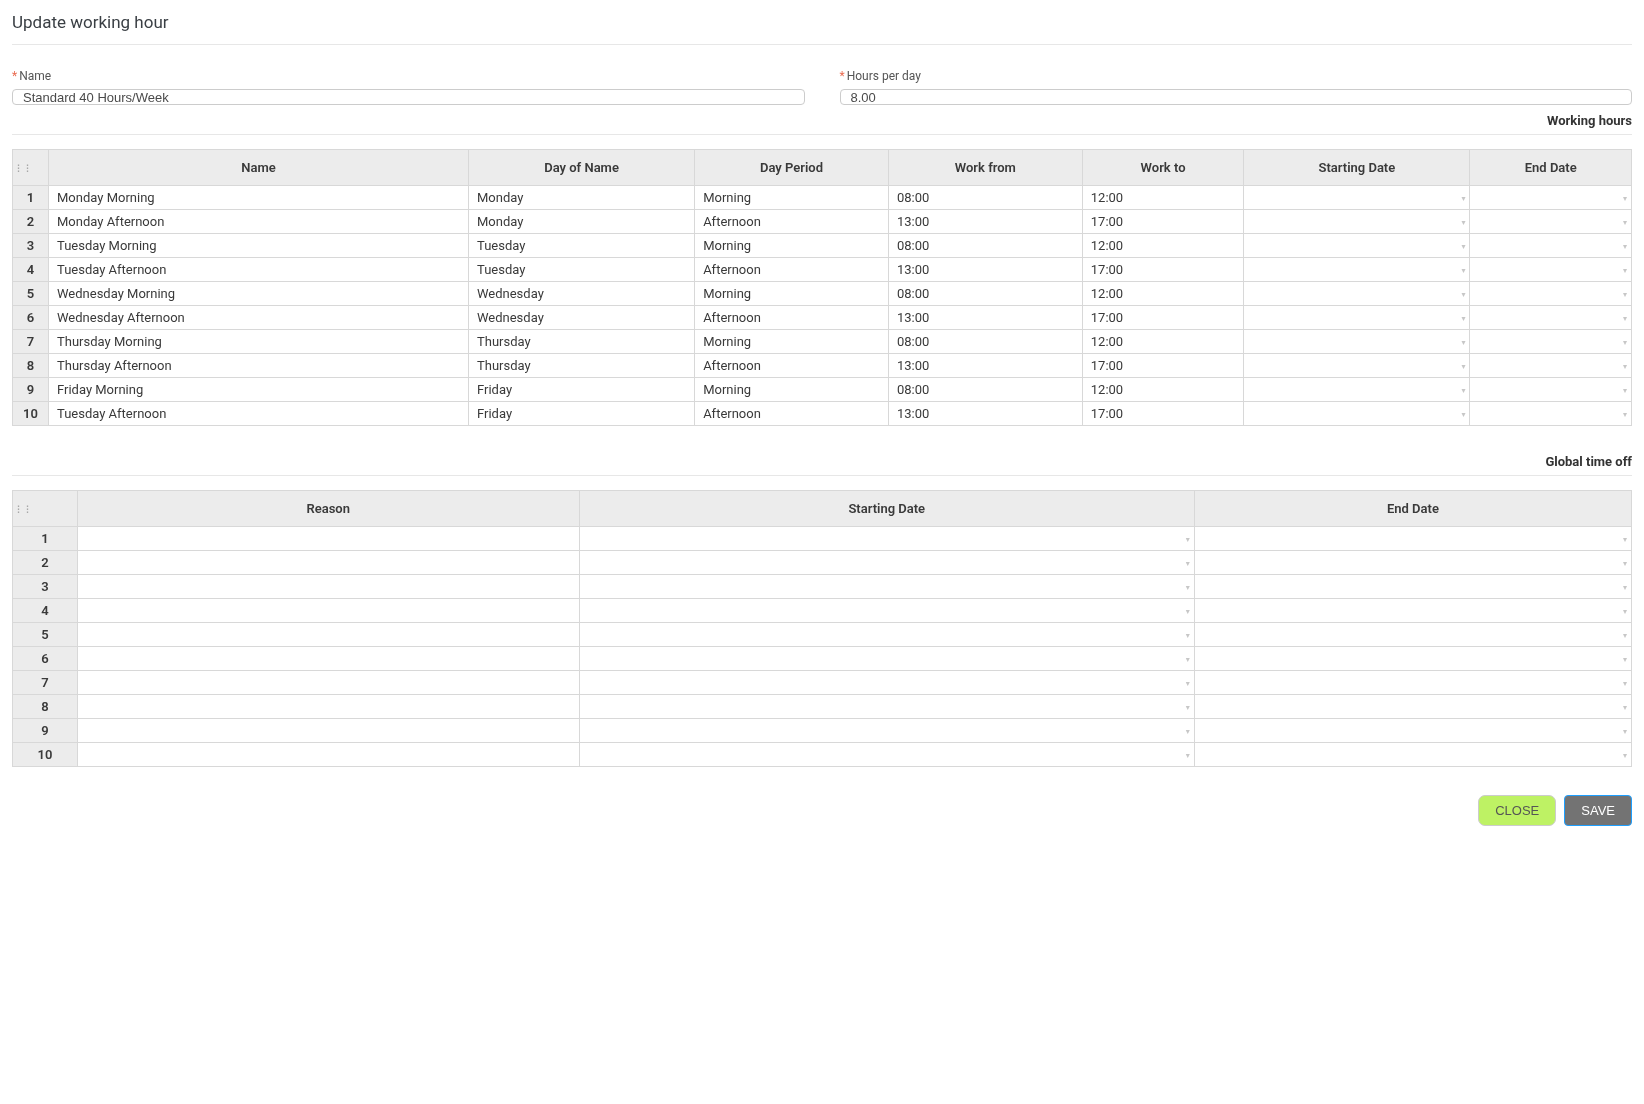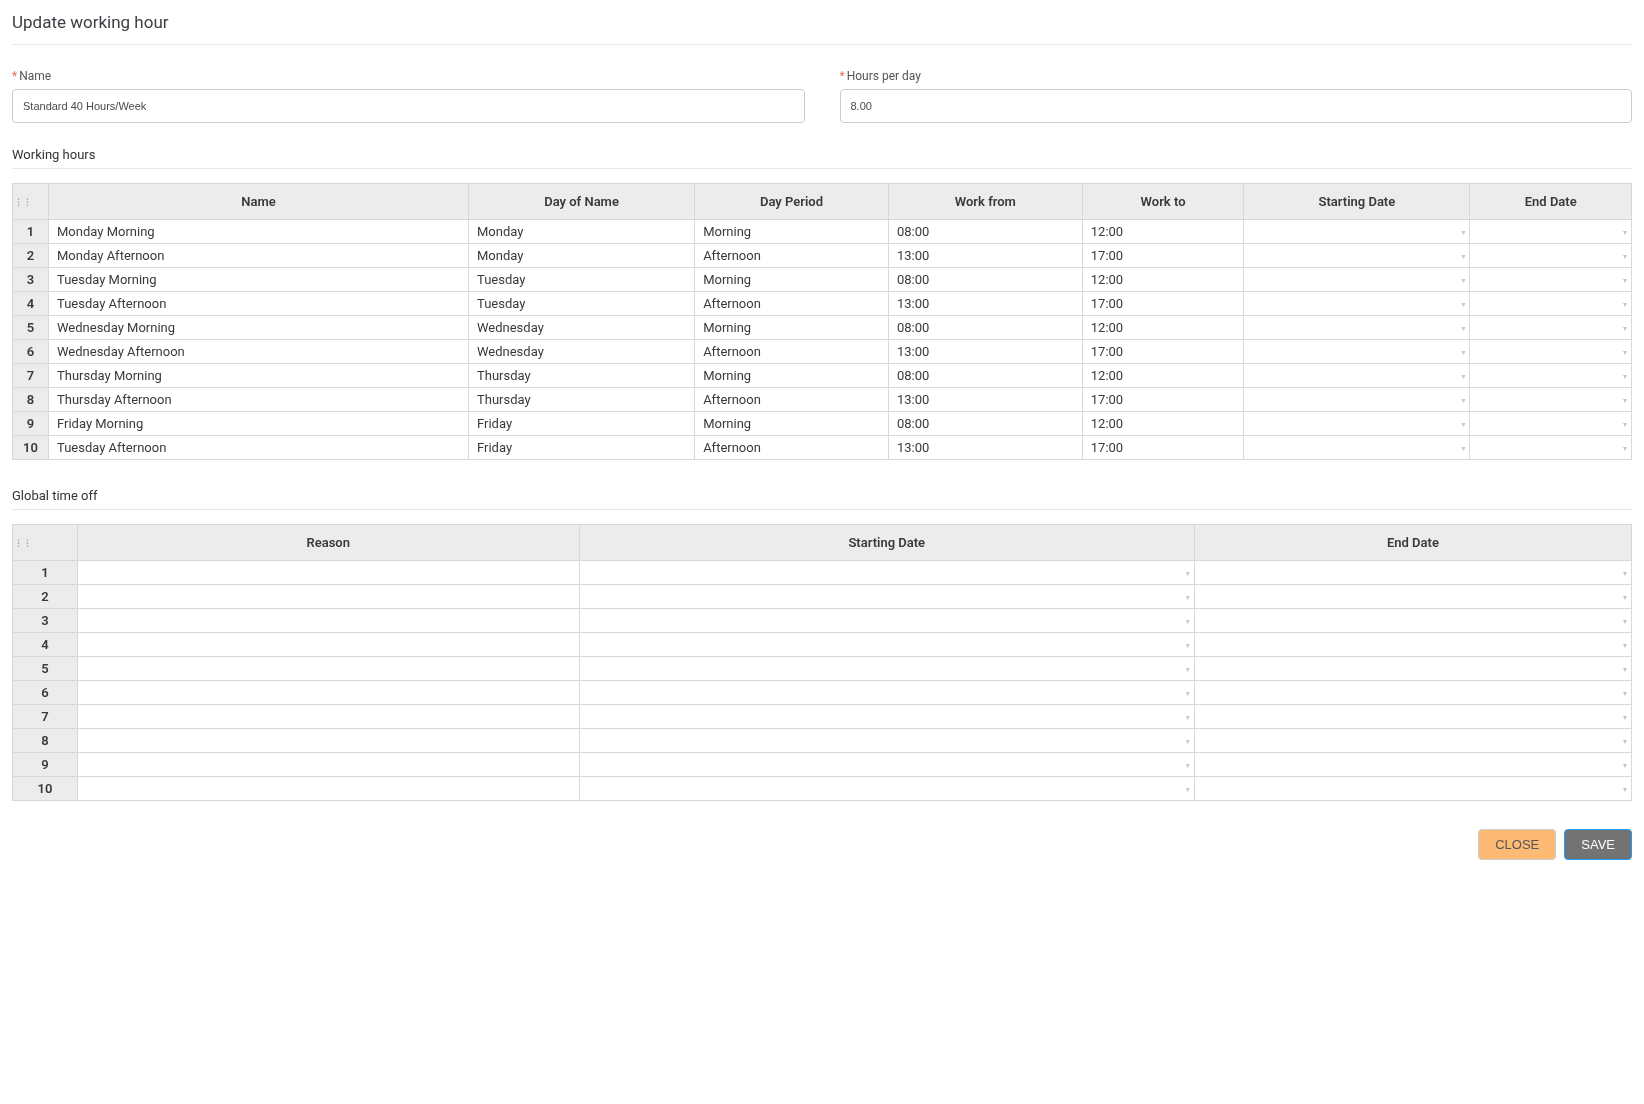--- a/index.html
+++ b/index.html
@@ -14,52 +14,53 @@
     font-size: 17px;
     color: #3a3f44;
     font-weight: 400;
     padding-bottom: 12px;
     border-bottom: 1px solid #e7e7e7;
     margin-bottom: 24px;
   }
   .field-row {
     display: flex;
     gap: 35px;
-    margin-bottom: 24px;
+    margin-bottom: 8px;
   }
   .field {
     flex: 1;
     display: flex;
     flex-direction: column;
   }
   .field-label {
     font-size: 12px;
     color: #555;
     margin-bottom: 6px;
   }
   .required-star {
     color: #e96b50;
     margin-right: 2px;
   }
   .field input {
-    height: 34px;
+    height: 16px;
     border: 1px solid #ccc;
     border-radius: 4px;
     padding: 0 10px;
-    font-size: 11px;
+    font-size: 13px;
     color: #4a4a4a;
     background: #fff;
   }
   .section-heading {
     font-size: 13px;
-    font-weight: 400;
+    font-weight: 700;
     color: #333;
     padding-bottom: 6px;
     border-bottom: 1px solid #e7e7e7;
     margin-bottom: 14px;
+    text-align: right;
   }
   table {
     width: 100%;
     border-collapse: collapse;
     font-size: 13px;
     margin-bottom: 28px;
     table-layout: fixed;
   }
   th, td {
     border: 1px solid #d8d8d8;
@@ -109,22 +110,23 @@
     margin-top: 8px;
   }
   .btn {
     border-radius: 4px;
     padding: 7px 16px;
     font-size: 13px;
     cursor: pointer;
     border: 1px solid #ccc;
   }
   .btn-default {
-    background: #fdba74;
+    background: #bef264;
     color: #555;
+    border-radius: 7px;
   }
   .btn-primary {
     background: #737373;
     color: #fff;
     border: 1px solid #1e9fff;
   }
 </style>
 </head>
 <body>
 

